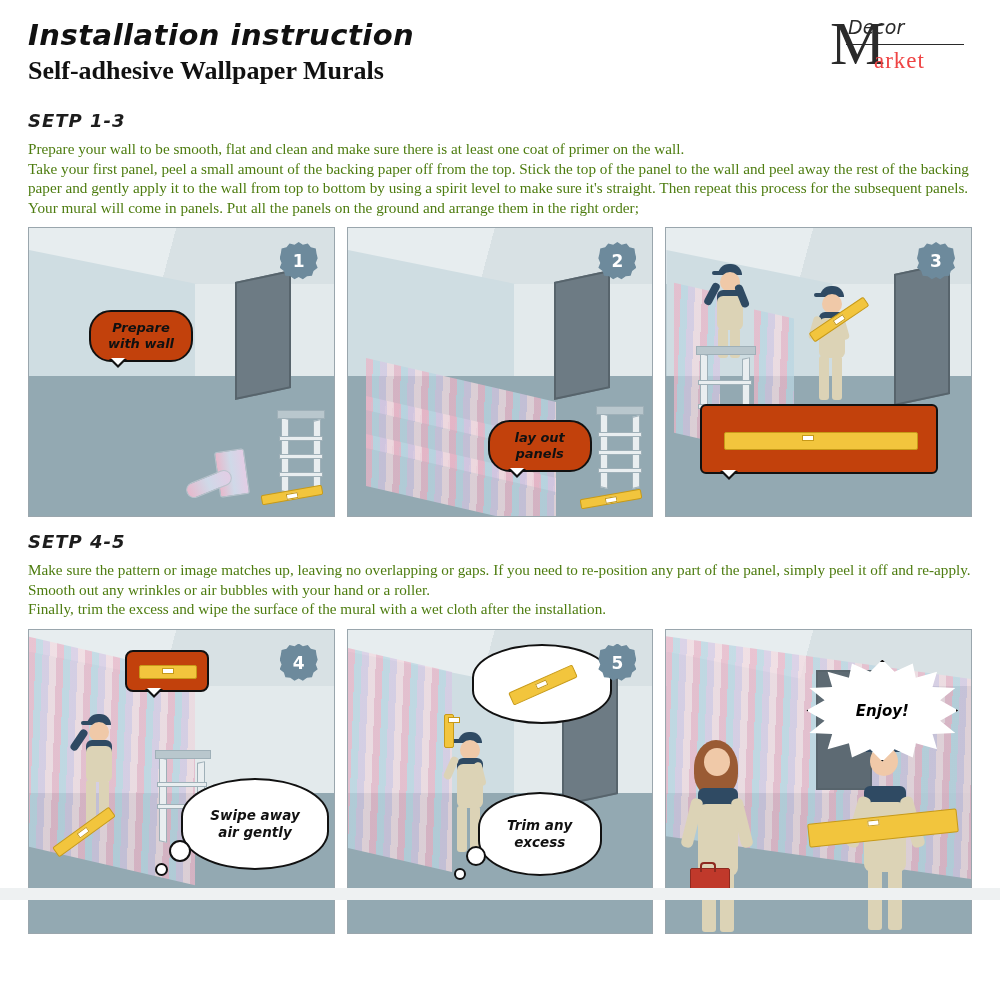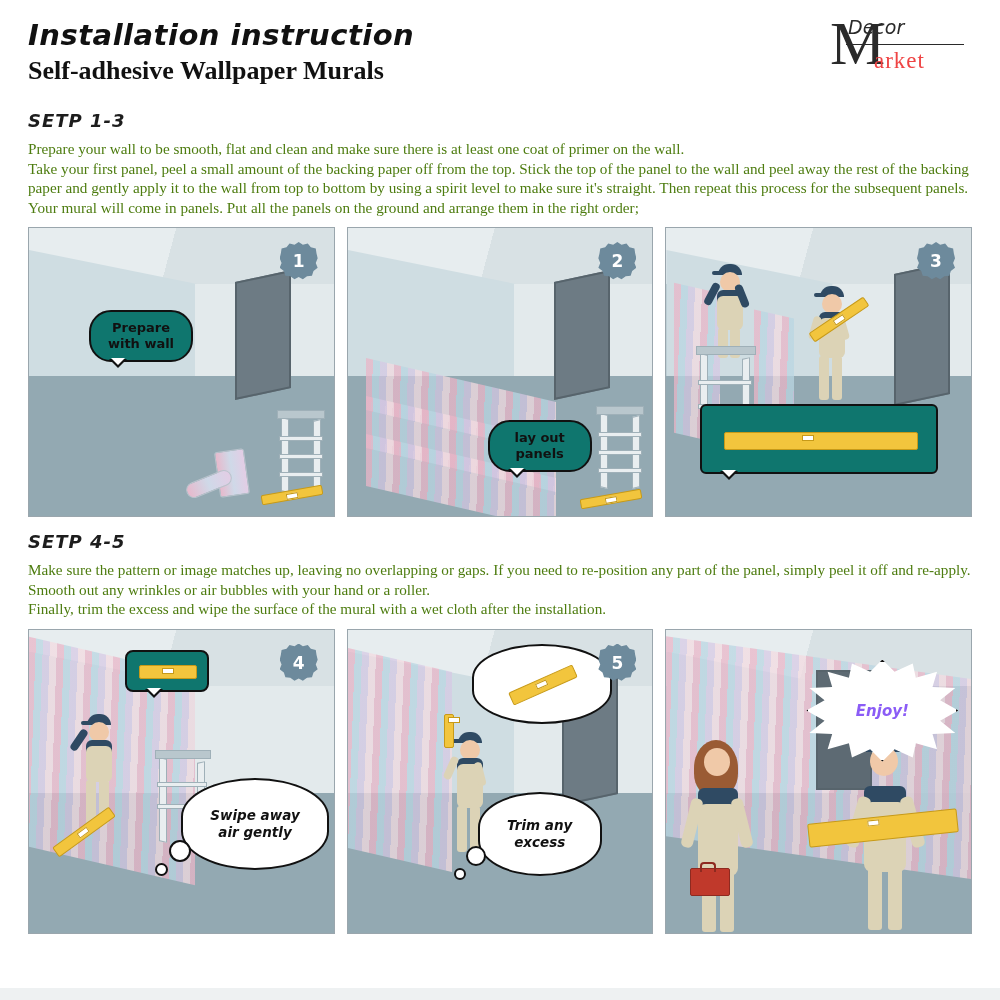--- a/index.html
+++ b/index.html
@@ -5,21 +5,21 @@
   * { box-sizing: border-box; }
   html, body { margin:0; padding:0; }
   body {
     width:1000px; height:1000px;
     background:#ffffff;
     font-family:"Liberation Serif", serif;
     color:#1d1d1d;
     overflow:hidden;
     position:relative;
   }
-  .page { position:relative; width:1000px; height:1000px; padding:0 28px; }
+  .page { position:relative; width:1000px; height:900px; padding:0 28px; }
 
   
   .header { position:relative; padding-top:18px; height:96px; }
   .title-main {
     font-family:"DejaVu Sans", sans-serif;
     font-weight:bold; font-style:italic;
     font-size:29px; letter-spacing:.5px;
     color:#111; margin:0 0 4px 0;
   }
   .title-sub {
@@ -135,23 +135,23 @@
     background:#6d8a9c; color:#fff;
     font-family:"DejaVu Sans", sans-serif; font-size:17px; font-weight:bold;
     display:flex; align-items:center; justify-content:center;
     clip-path:polygon(50% 0%,61% 7%,74% 4%,82% 14%,95% 17%,97% 30%,100% 43%,95% 55%,100% 68%,
                       89% 76%,85% 89%,72% 90%,61% 98%,50% 92%,39% 98%,28% 90%,15% 89%,11% 76%,
                       0% 68%,5% 55%,0% 43%,3% 30%,5% 17%,18% 14%,26% 4%,39% 7%);
   }
 
   
   .bubble {
-    position:absolute; background:#0f766e; border:2px solid #111;
+    position:absolute; background:#c2410c; border:2px solid #111;
     border-radius:22px; padding:8px 12px;
-    font-family:"DejaVu Sans", sans-serif; font-weight:bold;
+    font-family:"DejaVu Sans", sans-serif; font-style:italic; font-weight:bold;
     font-size:13px; line-height:16px; text-align:center; color:#111;
   }
   .bubble.tail:after {
     content:""; position:absolute; left:18px; bottom:-17px;
     width:0; height:0; border:9px solid transparent;
     border-top-color:#111;
   }
   .bubble.tail:before {
     content:""; position:absolute; left:20px; bottom:-12px;
     width:0; height:0; border:7px solid transparent;
@@ -168,21 +168,21 @@
     position:absolute; background:#fff; border:2px solid #111; border-radius:50%;
   }
   .burst {
     position:absolute; background:#fff; border:2px solid #111;
     clip-path:polygon(50% 0%,58% 12%,70% 4%,72% 18%,86% 12%,83% 27%,98% 28%,88% 40%,
                       100% 50%,88% 60%,98% 72%,83% 73%,86% 88%,72% 82%,70% 96%,58% 88%,
                       50% 100%,42% 88%,30% 96%,28% 82%,14% 88%,17% 73%,2% 72%,12% 60%,
                       0% 50%,12% 40%,2% 28%,17% 27%,14% 12%,28% 18%,30% 4%,42% 12%);
     display:flex; align-items:center; justify-content:center;
     font-family:"DejaVu Sans", sans-serif; font-style:italic; font-weight:bold;
-    font-size:15px; color:#8b5cf6;
+    font-size:15px; color:#000000;
   }
 
   
   .person { position:absolute; }
   .p-head { position:absolute; width:20px; height:20px; border-radius:50%; background:#f0c9a8; }
   .p-cap  { position:absolute; width:24px; height:11px; border-radius:11px 11px 0 0; background:#2f4a63; }
   .p-cap:after{content:"";position:absolute;left:-6px;top:7px;width:12px;height:4px;border-radius:2px;background:#2f4a63;}
   .p-torso{ position:absolute; width:26px; height:32px; border-radius:6px; background:#dcd3b6; }
   .p-arm  { position:absolute; width:8px; height:24px; border-radius:5px; background:#dcd3b6; }
   .p-leg  { position:absolute; width:10px; height:30px; border-radius:3px; background:#dcd3b6; }

